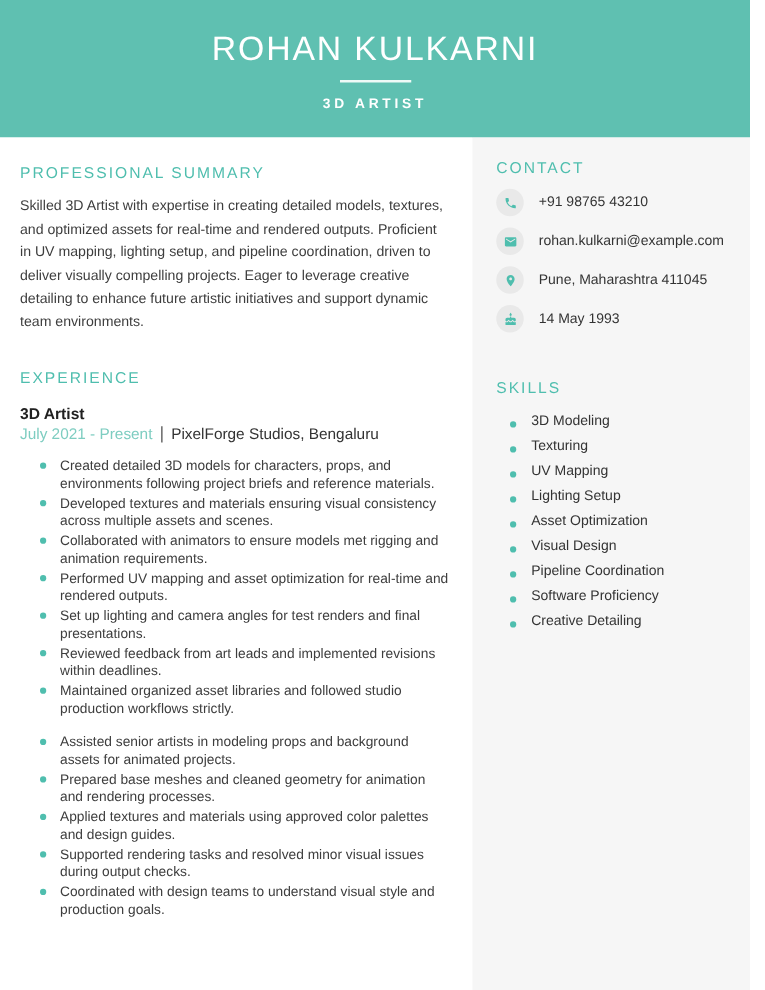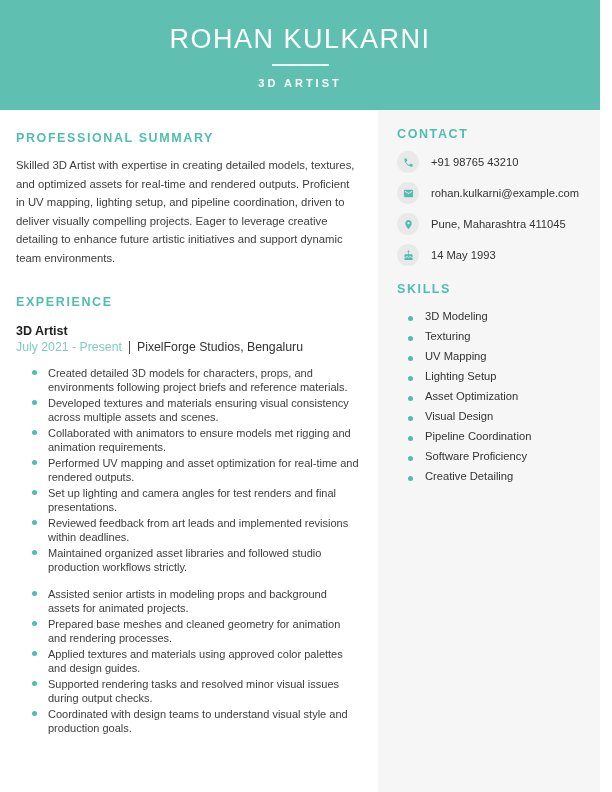--- a/index.html
+++ b/index.html
@@ -32,21 +32,21 @@
   }
   .header-divider{width:57px;height:2px;background:#eefaf7;margin:10px 0 11px;}
   .header .subtitle{font-size:11px;font-weight:700;letter-spacing:3px;}
 
   
   .columns{flex:1;display:flex;min-height:0;}
   .main{width:378px;flex:0 0 378px;background:#fff;padding:21px 18px 0 16px;}
   .sidebar{flex:1;background:var(--sidebar-bg);padding:17px 14px 0 19px;}
 
   h2.section-heading{
-    color:var(--accent);font-size:12.5px;font-weight:700;letter-spacing:1.6px;
+    color:var(--accent);font-size:12.5px;font-weight:400;letter-spacing:1.6px;
     margin:0;line-height:1.2;
   }
 
   
   .summary-text{
     margin:10px 0 0;font-size:11.3px;line-height:1.64;color:var(--text);
   }
 
   
   .experience{margin-top:28px;}
@@ -69,21 +69,21 @@
   
   .contact-items{margin-top:8px;}
   .contact-item{display:flex;align-items:center;gap:12px;height:22px;margin-top:9px;}
   .icon-circle{
     flex:0 0 auto;width:22px;height:22px;border-radius:50%;
     background:var(--icon-circle-bg);display:flex;align-items:center;justify-content:center;
   }
   .icon-circle svg{width:11px;height:11px;fill:var(--accent);}
   .contact-text{font-size:11.2px;color:#333;}
 
-  .skills{margin-top:16px;}
+  .skills{margin-top:37px;}
   ul.skill-list{list-style:none;margin:9px 0 0;padding:0 0 0 11px;}
   ul.skill-list li{display:flex;align-items:center;gap:12px;height:20px;font-size:11.2px;color:#333;}
 </style>
 </head>
 <body>
 
 <div class="page">
 
   <header class="header">
     <h1>ROHAN KULKARNI</h1>

